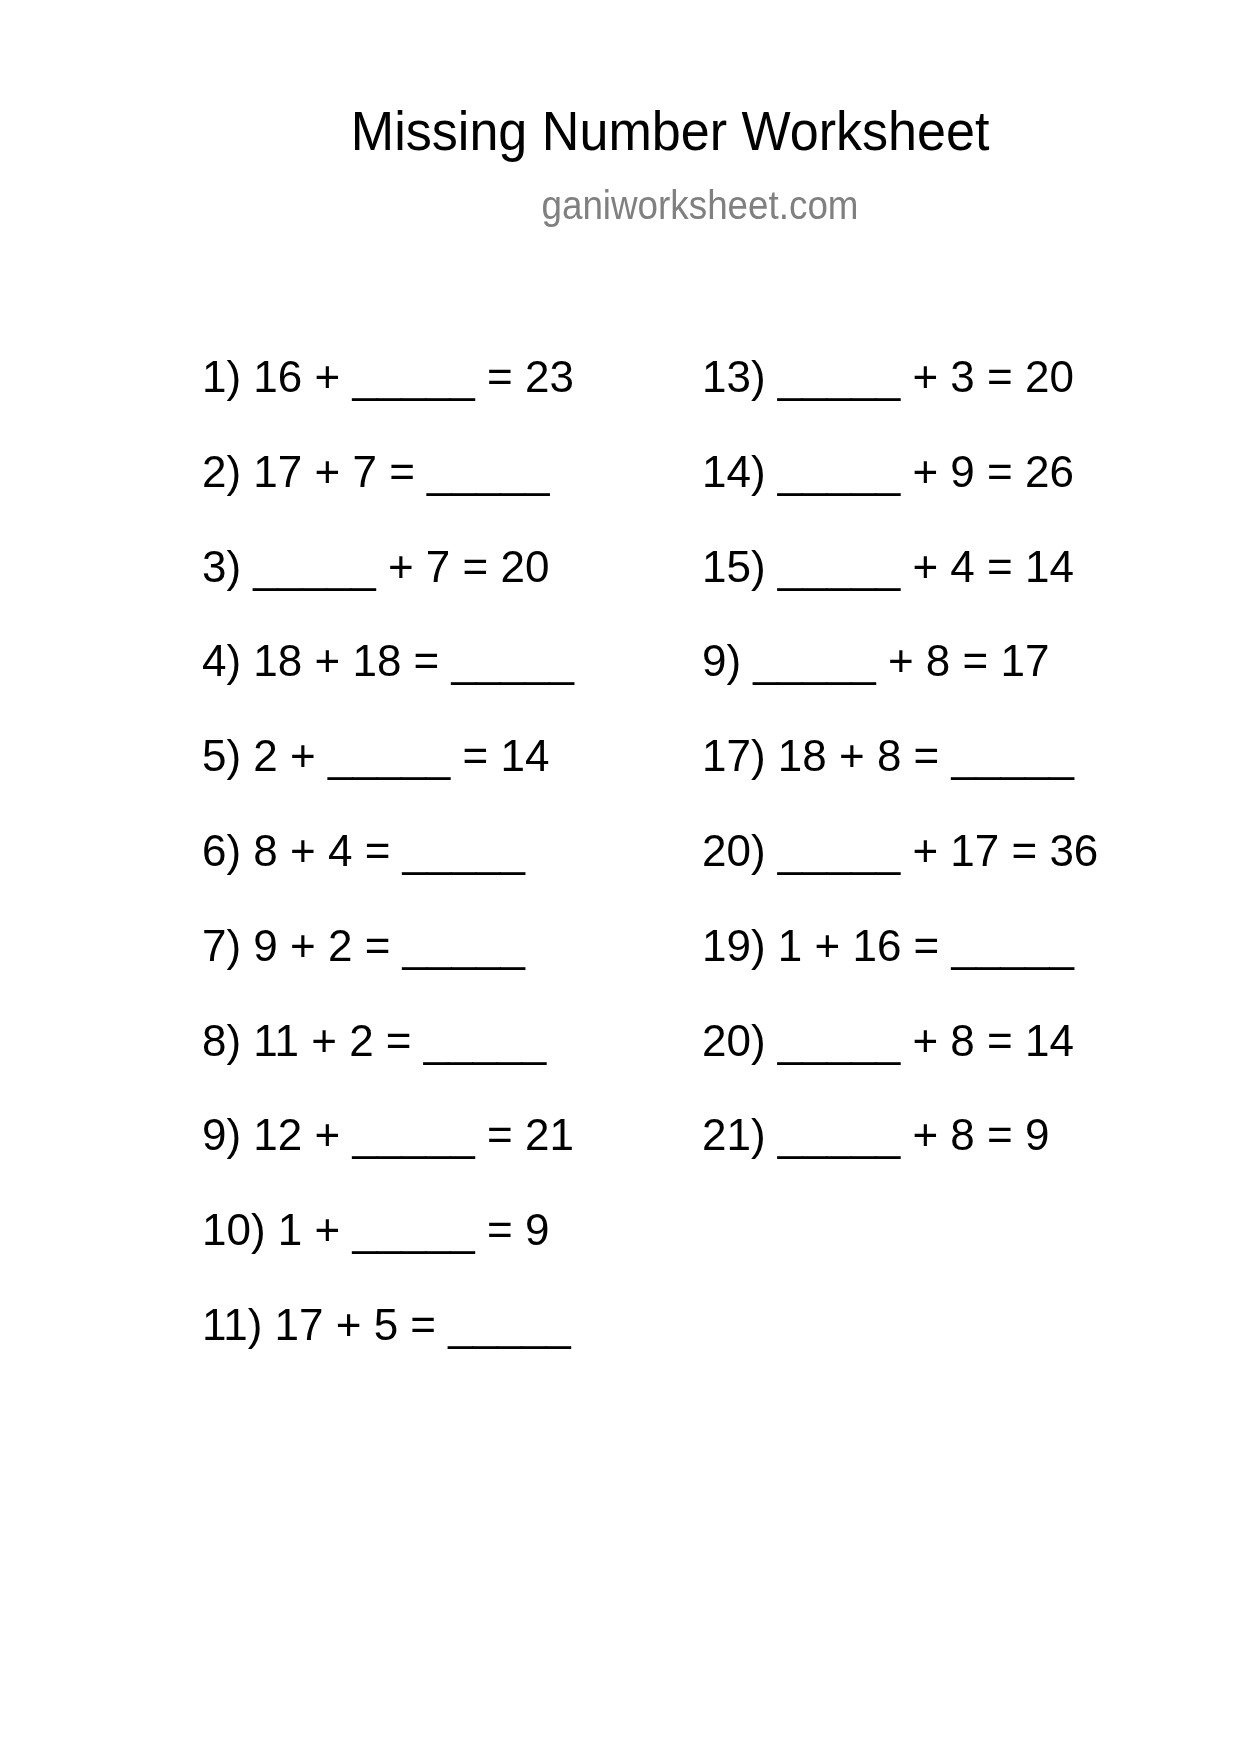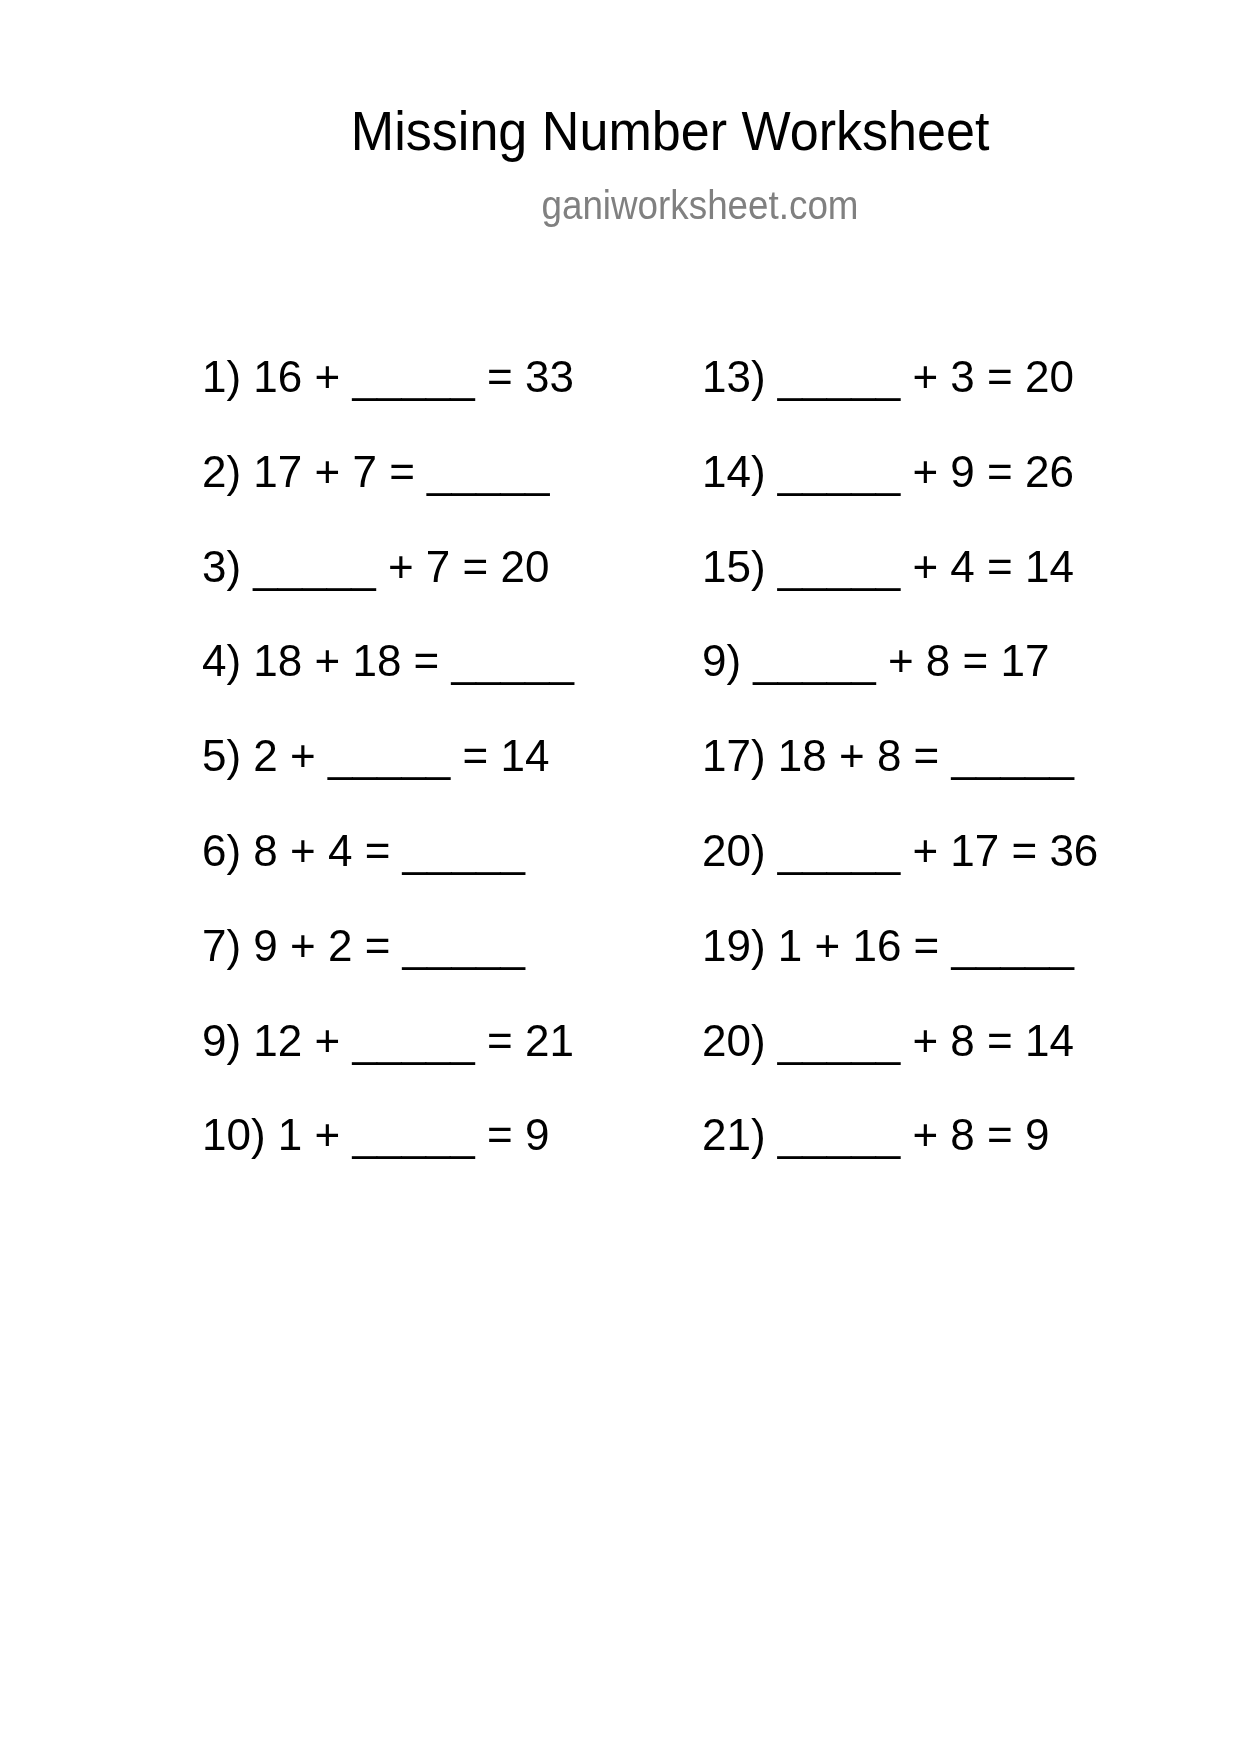--- a/index.html
+++ b/index.html
@@ -53,29 +53,31 @@
       white-space: pre;
     }
   </style>
 </head>
 <body>
 
 <h1 class="title">Missing Number Worksheet</h1>
 <div class="subtitle">ganiworksheet.com</div>
 
 <div class="col left">
-  <div class="problem">1) 16 + _____ = 33</div>
+  <div class="problem">1) 16 + _____ = 23</div>
   <div class="problem">2) 17 + 7 = _____</div>
   <div class="problem">3) _____ + 7 = 20</div>
   <div class="problem">4) 18 + 18 = _____</div>
   <div class="problem">5) 2 + _____ = 14</div>
   <div class="problem">6) 8 + 4 = _____</div>
   <div class="problem">7) 9 + 2 = _____</div>
+  <div class="problem">8) 11 + 2 = _____</div>
   <div class="problem">9) 12 + _____ = 21</div>
   <div class="problem">10) 1 + _____ = 9</div>
+  <div class="problem">11) 17 + 5 = _____</div>
 </div>
 
 <div class="col right">
   <div class="problem">13) _____ + 3 = 20</div>
   <div class="problem">14) _____ + 9 = 26</div>
   <div class="problem">15) _____ + 4 = 14</div>
   <div class="problem">9) _____ + 8 = 17</div>
   <div class="problem">17) 18 + 8 = _____</div>
   <div class="problem">20) _____ + 17 = 36</div>
   <div class="problem">19) 1 + 16 = _____</div>

